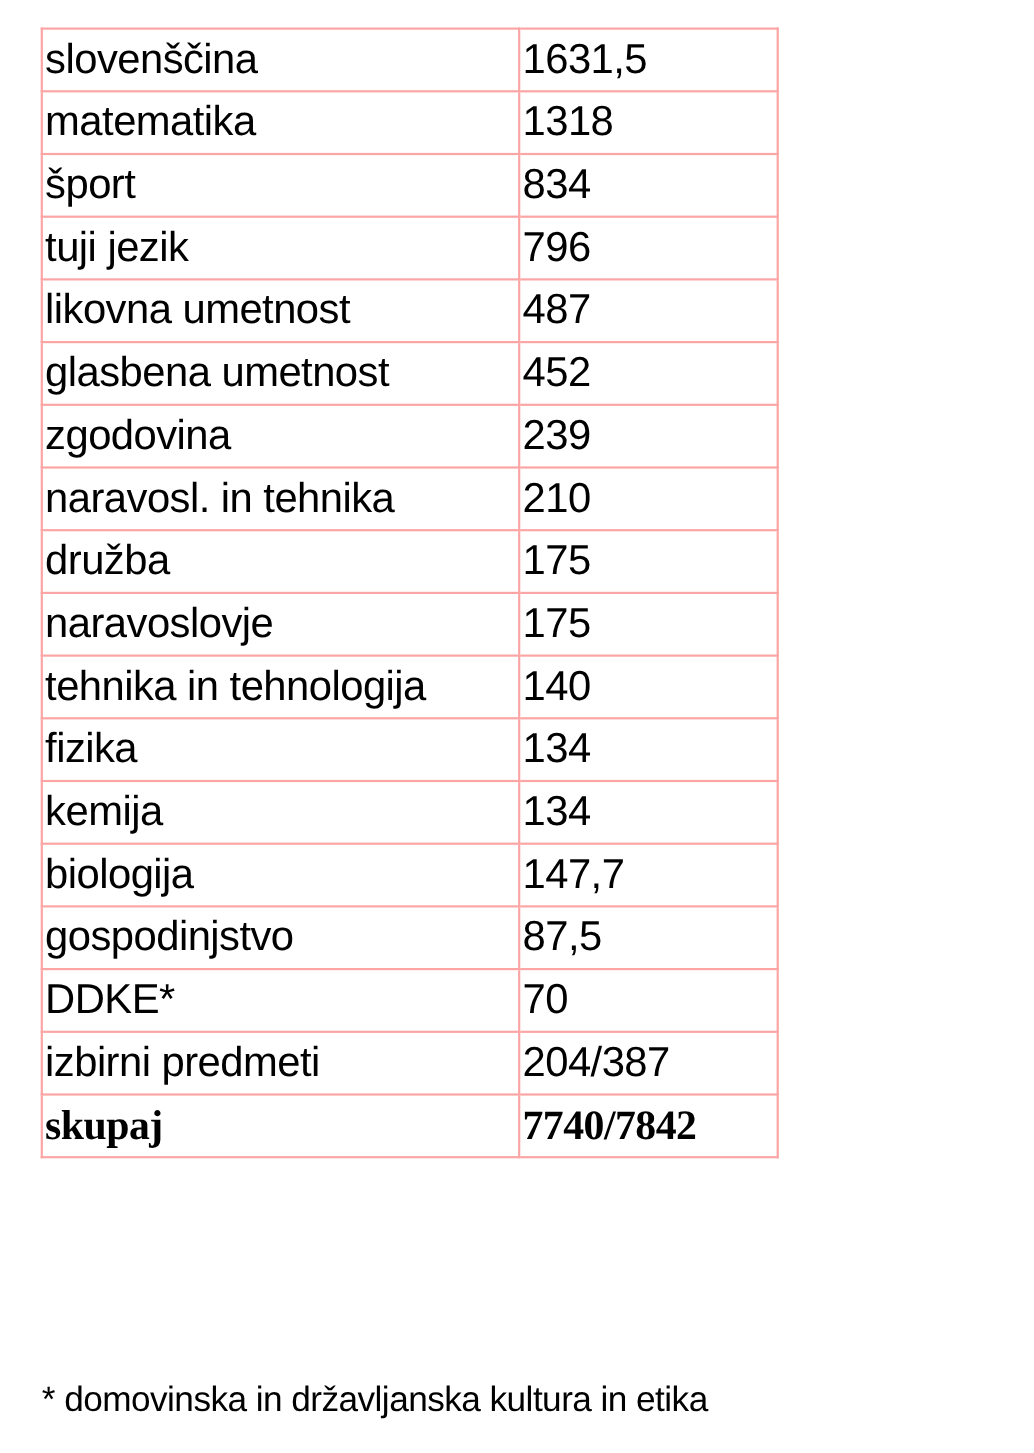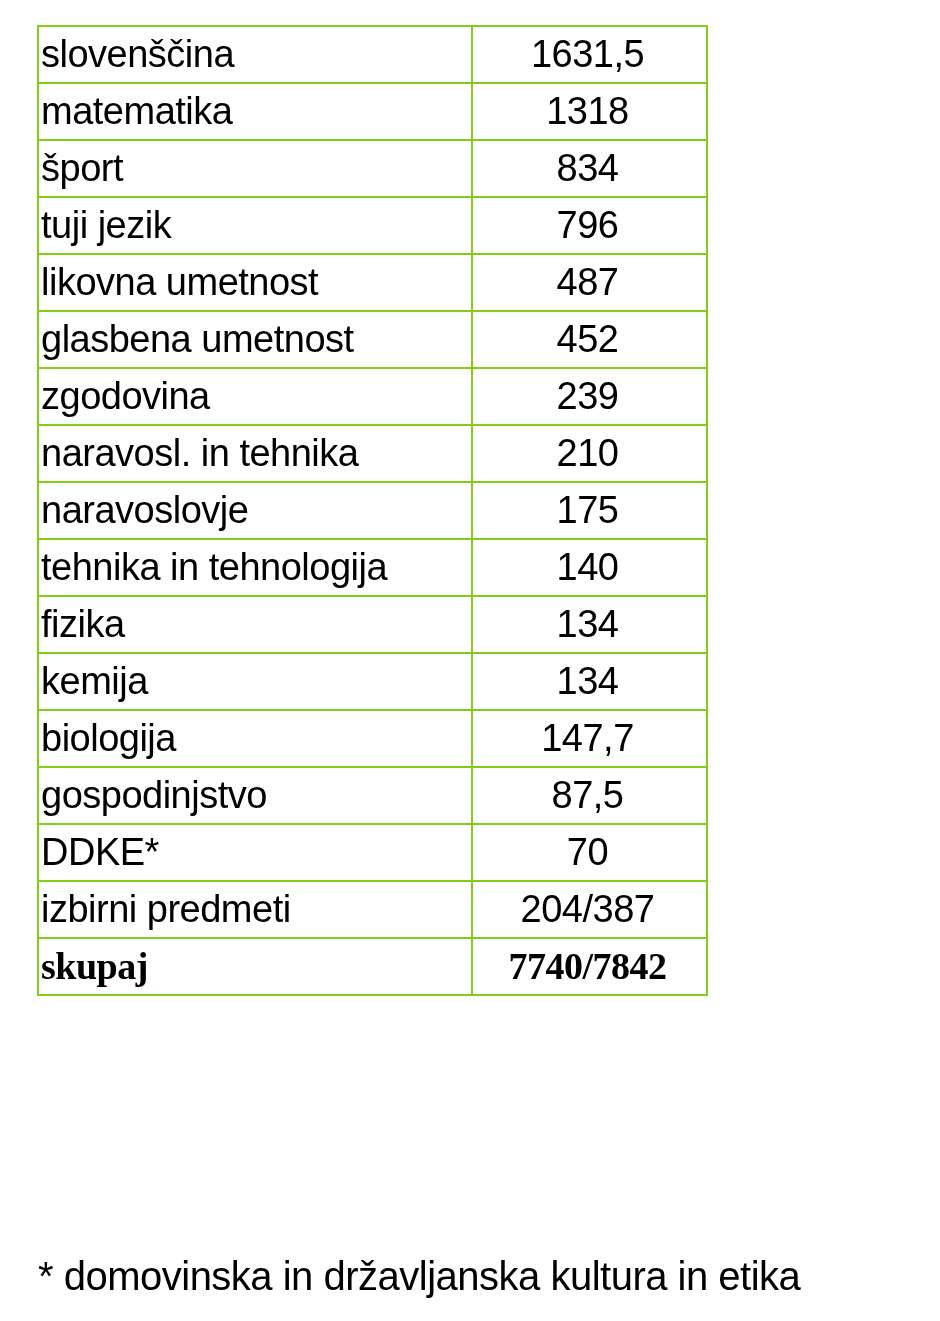--- a/index.html
+++ b/index.html
@@ -1,26 +1,26 @@
 <!DOCTYPE html>
 <html><head>
 <meta charset="utf-8">
 <style>
   html, body { margin: 0; padding: 0; background: #ffffff; }
   body { width: 940px; height: 1321px; position: relative; overflow: hidden;
          font-family: "Liberation Sans", sans-serif; color: #000; }
   table.t { position: absolute; left: 37px; top: 25px; border-collapse: collapse;
             width: 671px; table-layout: fixed; }
-  table.t td { border: 2px solid #84cc16; height: 55px; padding: 0 4px 0 2px;
+  table.t td { border: 2px solid #fca5a5; height: 55px; padding: 0 4px 0 2px;
                font-size: 38px; line-height: 55px; white-space: nowrap; overflow: hidden;
                letter-spacing: -0.5px; }
   table.t td.name { width: 426px; text-align: left; }
-  table.t td.val { text-align: center; padding-right: 6px; }
+  table.t td.val { text-align: left; padding-right: 6px; }
   table.t tr.total td { font-weight: bold; font-family: Liberation Serif, serif; }
-  .foot { position: absolute; left: 38px; top: 1254px; font-size: 40px; white-space: nowrap;
+  .foot { position: absolute; left: 38px; top: 1254px; font-size: 32px; white-space: nowrap;
           letter-spacing: -0.5px; }
 </style>
 </head>
 <body>
 
 <table class="t">
   <tbody id="tbody">
       <tr>
         <td class="name">slovenščina</td>
         <td class="val">1631,5</td>
@@ -45,20 +45,24 @@
         <td class="name">glasbena umetnost</td>
         <td class="val">452</td>
       </tr>
       <tr>
         <td class="name">zgodovina</td>
         <td class="val">239</td>
       </tr>
       <tr>
         <td class="name">naravosl. in tehnika</td>
         <td class="val">210</td>
+      </tr>
+      <tr>
+        <td class="name">družba</td>
+        <td class="val">175</td>
       </tr>
       <tr>
         <td class="name">naravoslovje</td>
         <td class="val">175</td>
       </tr>
       <tr>
         <td class="name">tehnika in tehnologija</td>
         <td class="val">140</td>
       </tr>
       <tr>

